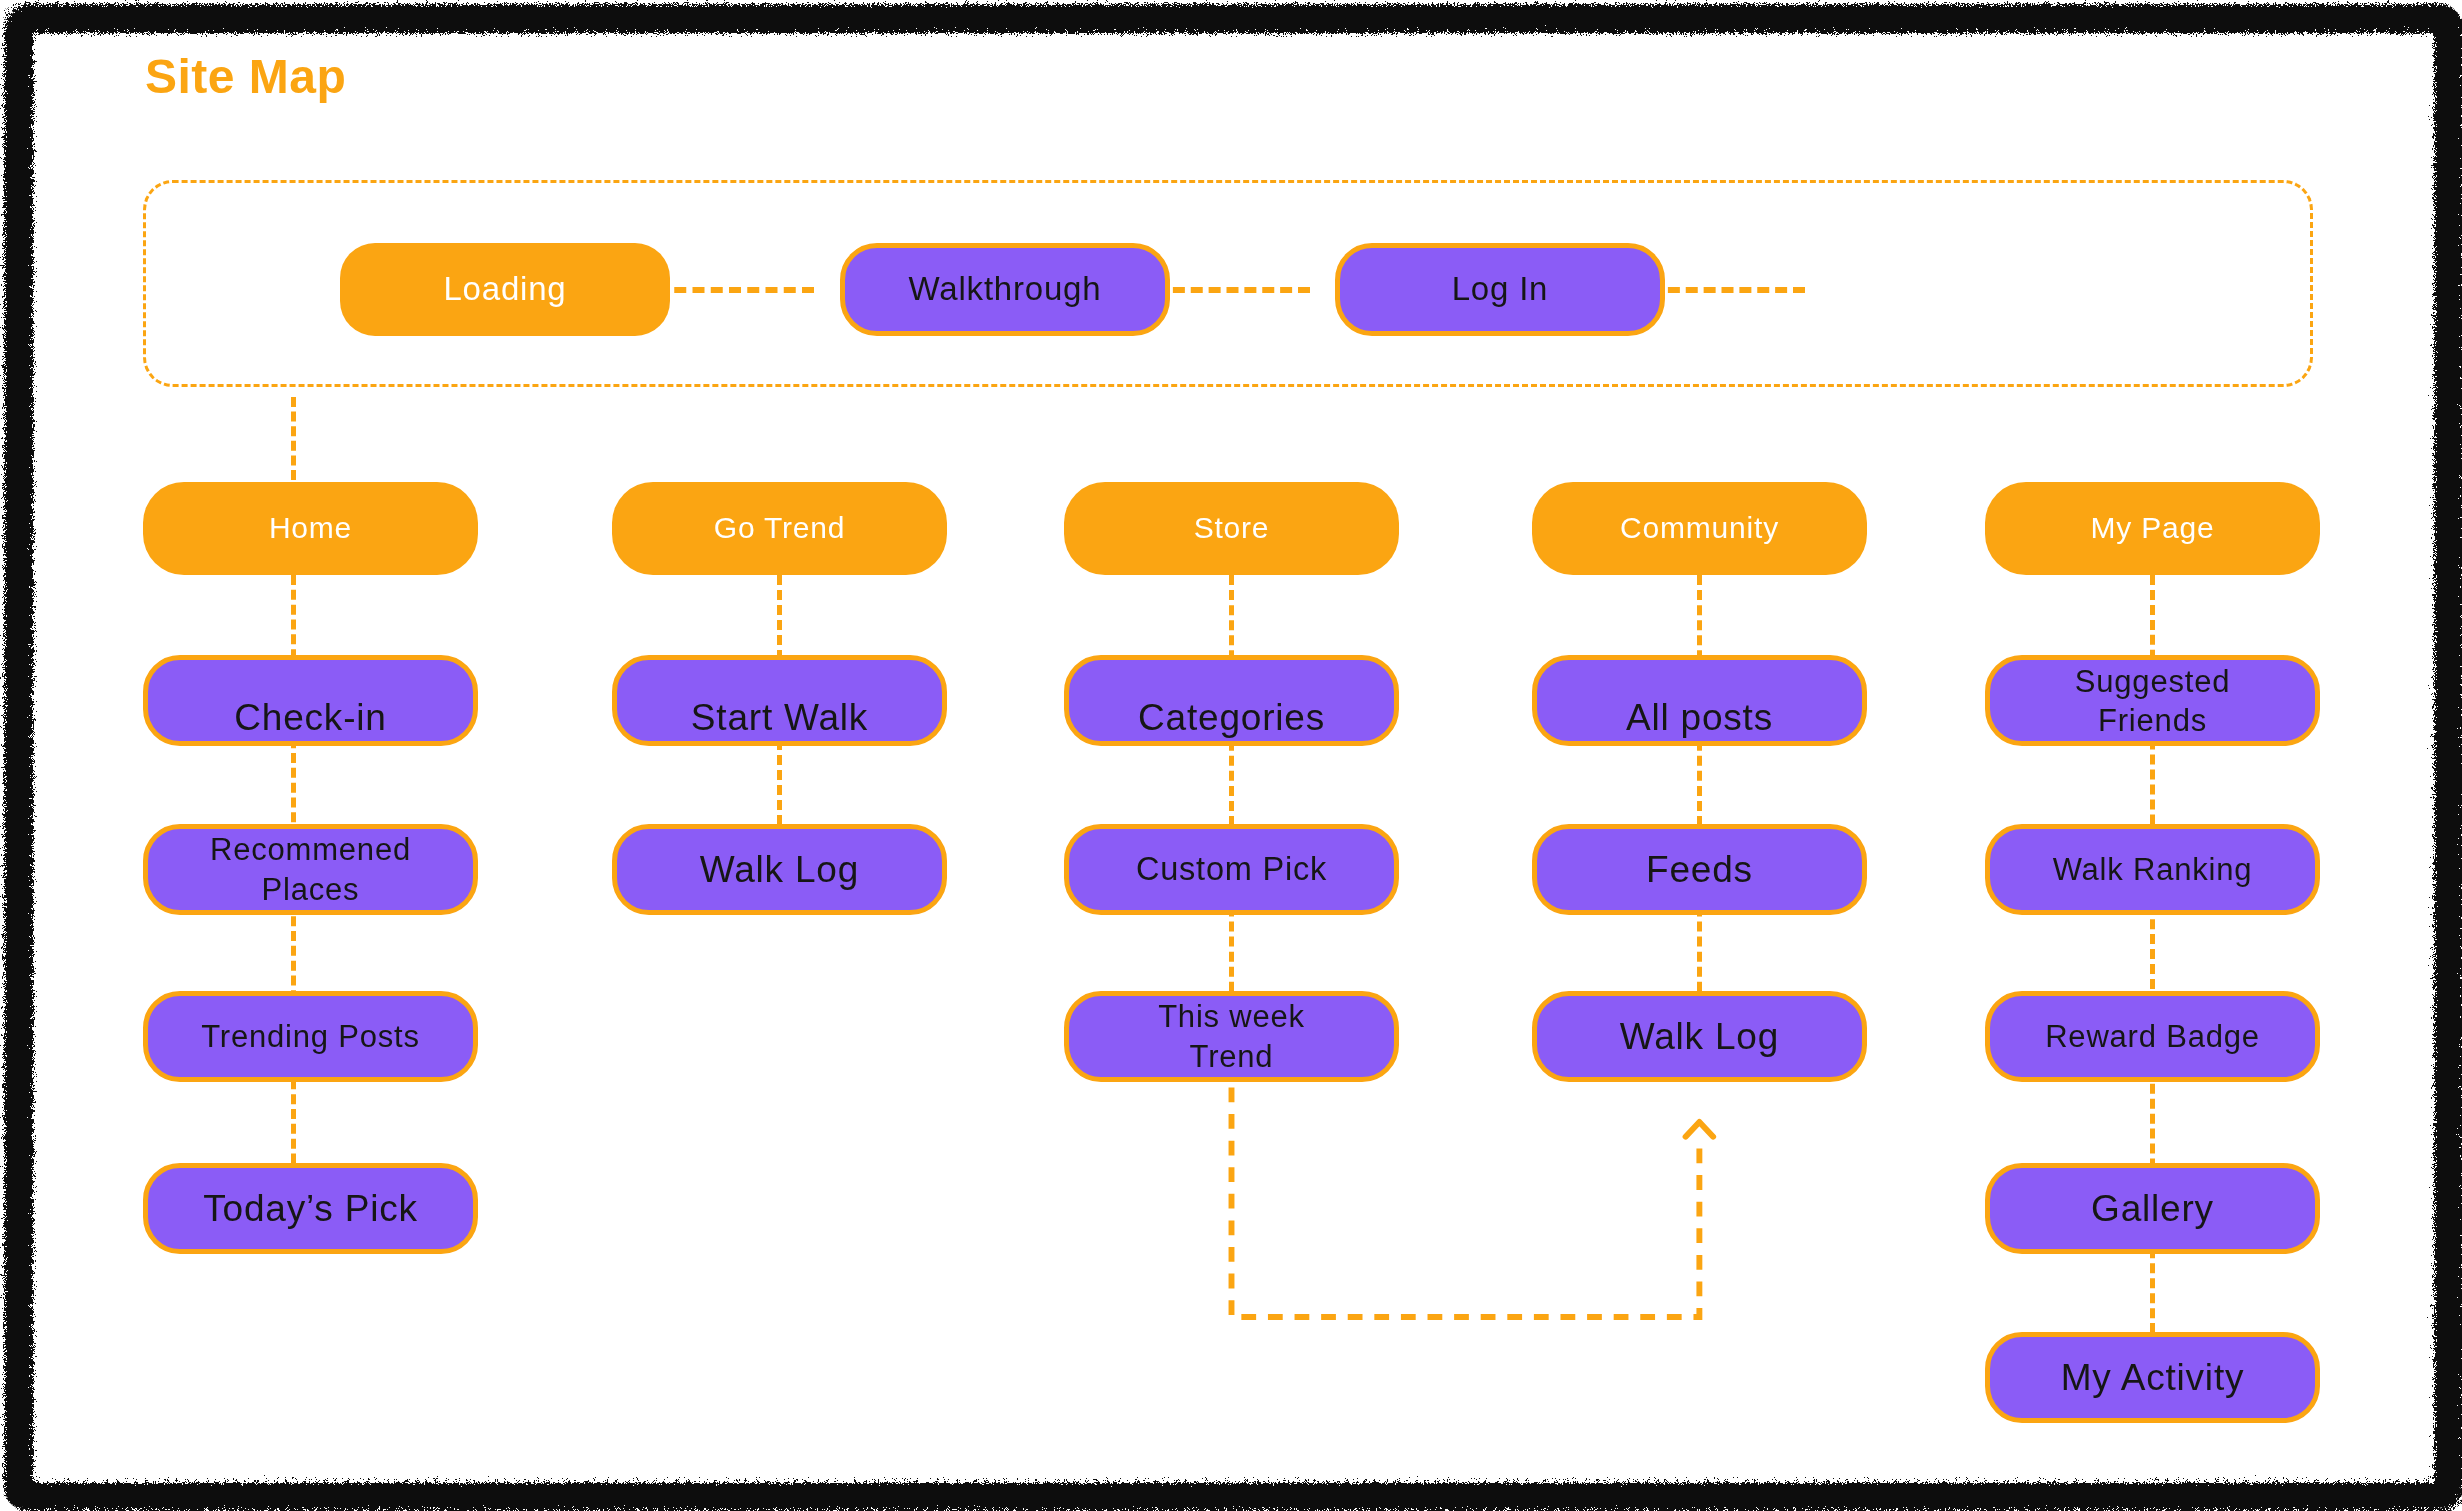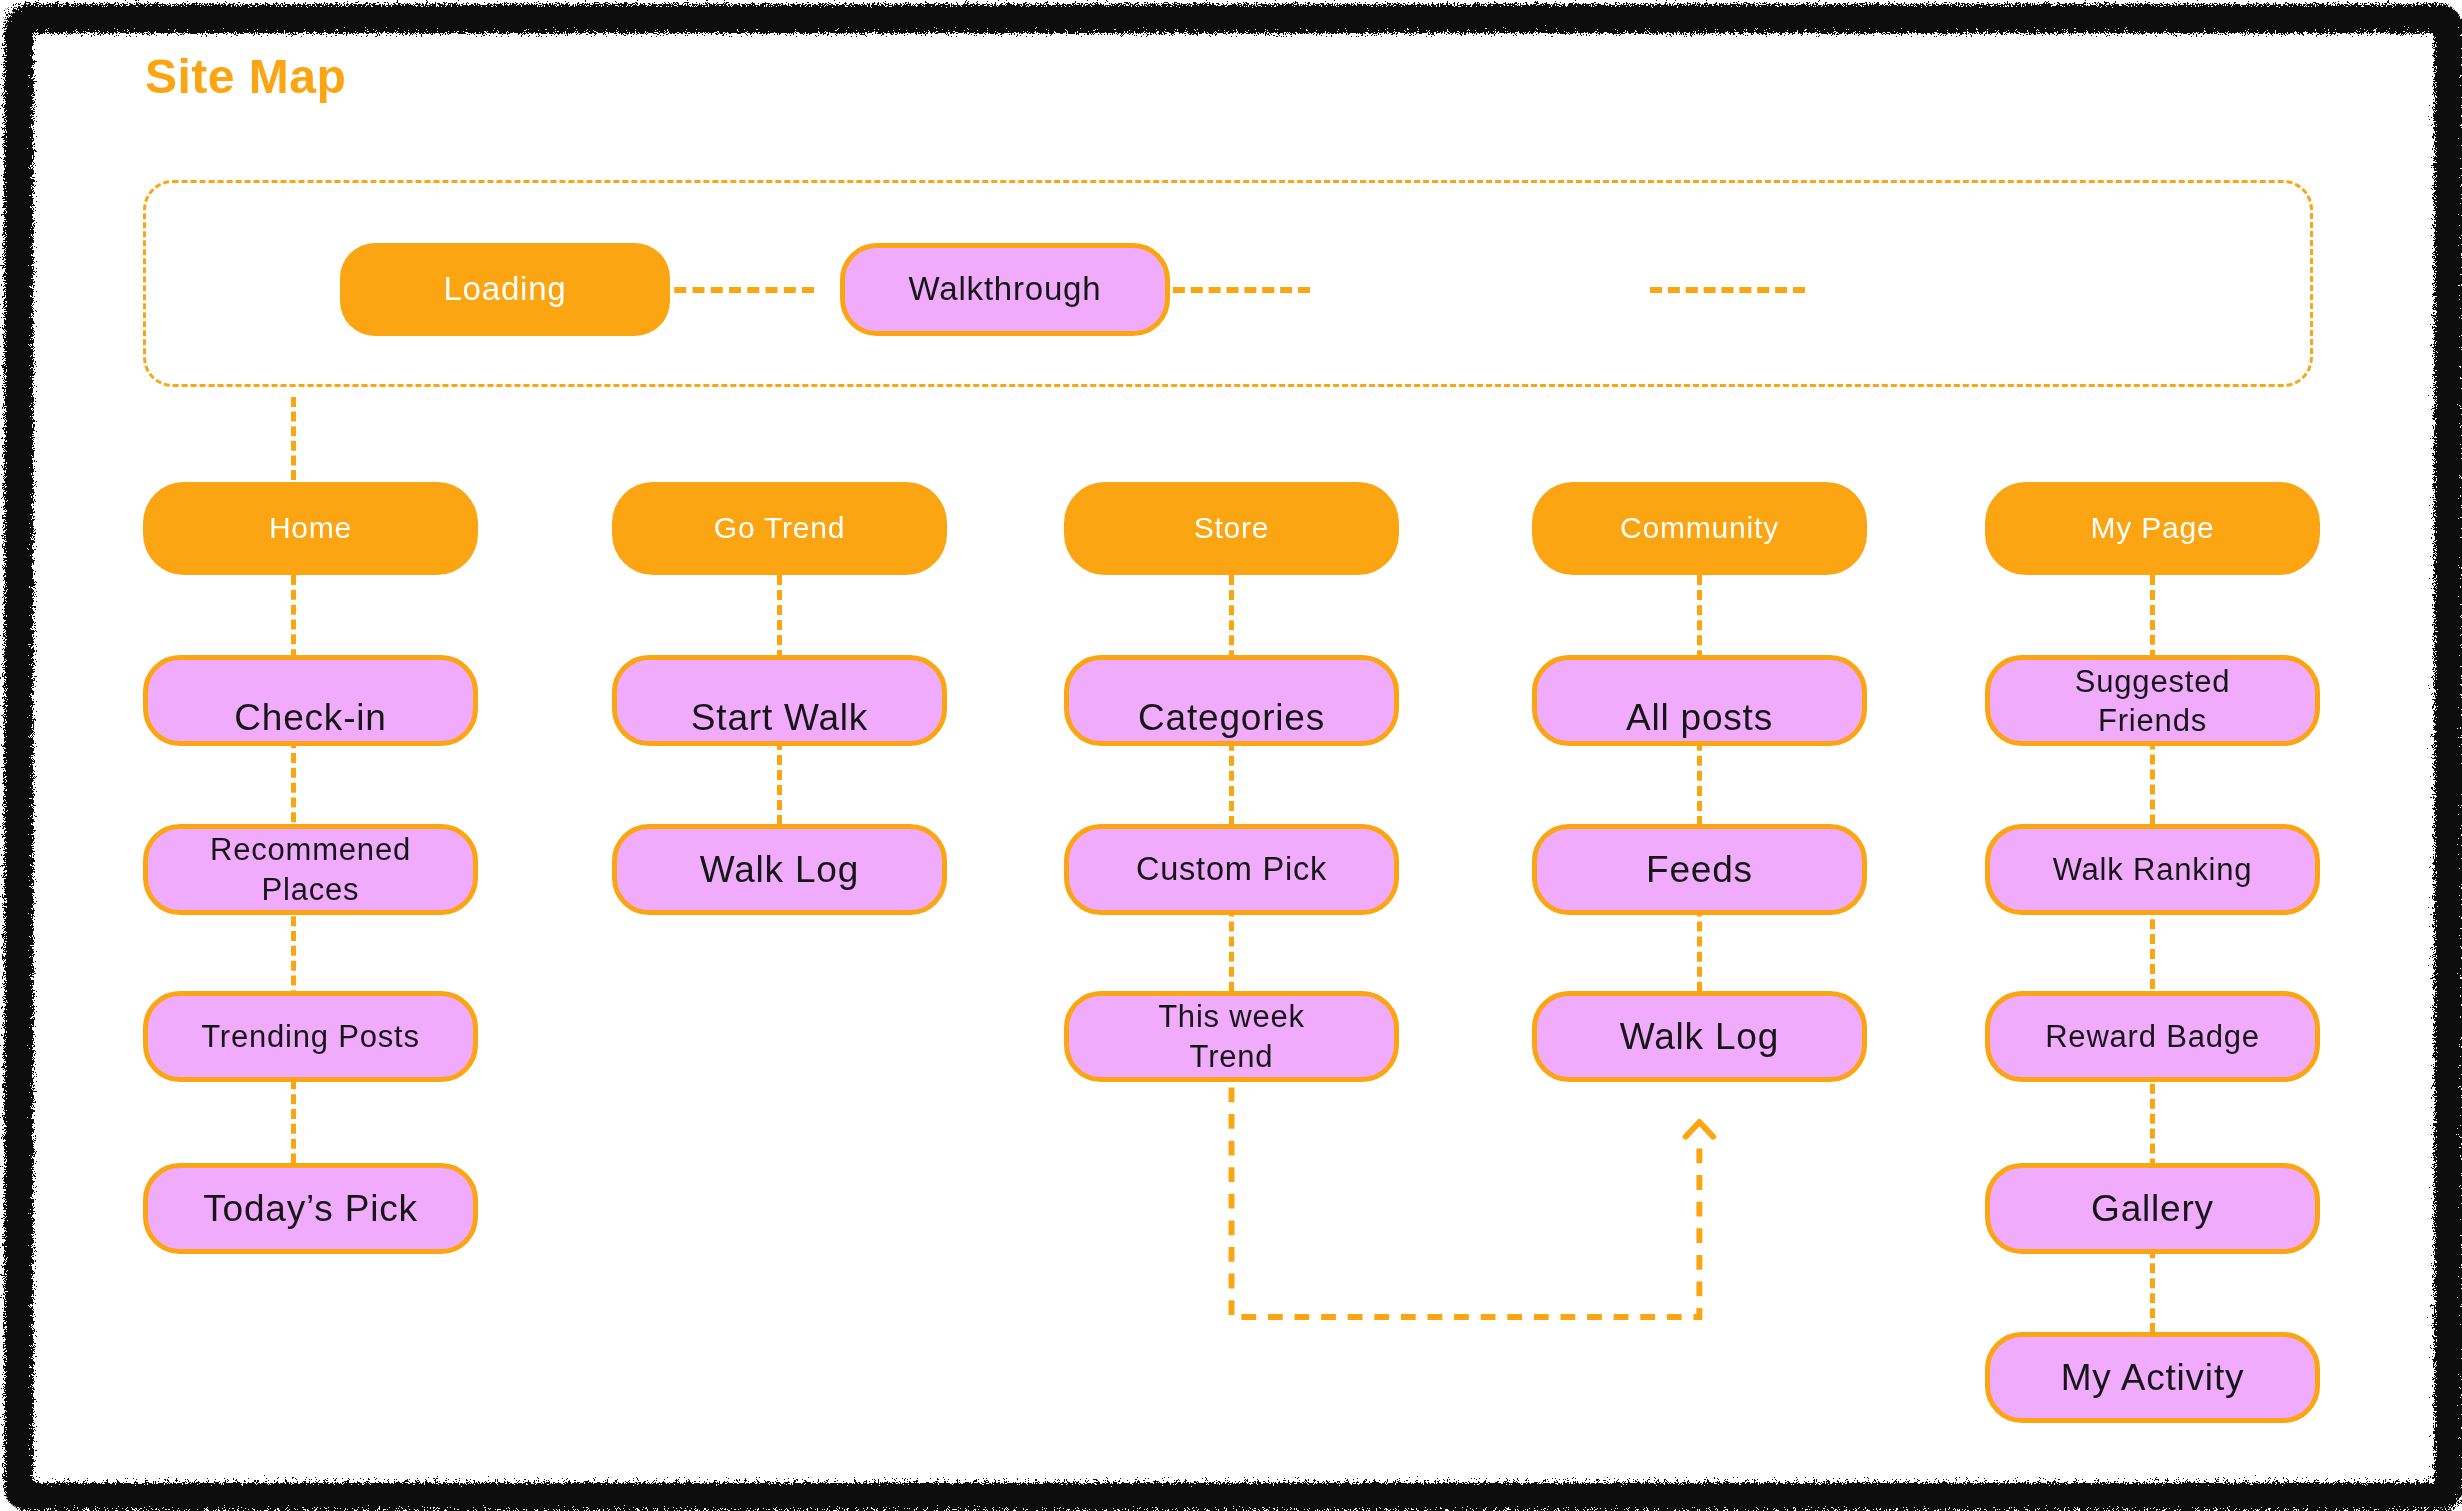--- a/index.html
+++ b/index.html
@@ -37,21 +37,21 @@
     width:2164px;height:201px;
     border:3.9px dashed var(--orange);
     border-radius:29.6px;
   }
   
   .node{
     position:absolute;
     box-sizing:border-box;
     display:flex;align-items:center;justify-content:center;
     text-align:center;
-    background:#f0abfc;
+    background:#8b5cf6;
     border:5.9px solid var(--orange);
     border-radius:37px;
     color:var(--ink);
     z-index:2;
   }
   .node .lbl{white-space:pre-line;line-height:1.28;letter-spacing:0.8px;}
   .node.filled{
     background:var(--orange);
     border:none;
     color:#ffffff;
@@ -133,20 +133,23 @@
   <div class="flow-group"></div>
 
   <div class="node filled toprow n-loading">
     <span class="lbl">Loading</span>
   </div>
   <div class="hdash hd1"></div>
   <div class="node toprow n-walkthrough">
     <span class="lbl">Walkthrough</span>
   </div>
   <div class="hdash hd2"></div>
+  <div class="node toprow n-login">
+    <span class="lbl">Log In</span>
+  </div>
   <div class="hdash hd3"></div>
 
   <div class="vdash-flow"></div>
 
   <div class="col col-home">
     <div class="vline vl-h4"></div>
     <div class="node filled header">
       <span class="lbl">Home</span>
     </div>
     <div class="node item it0 sz-lg">

